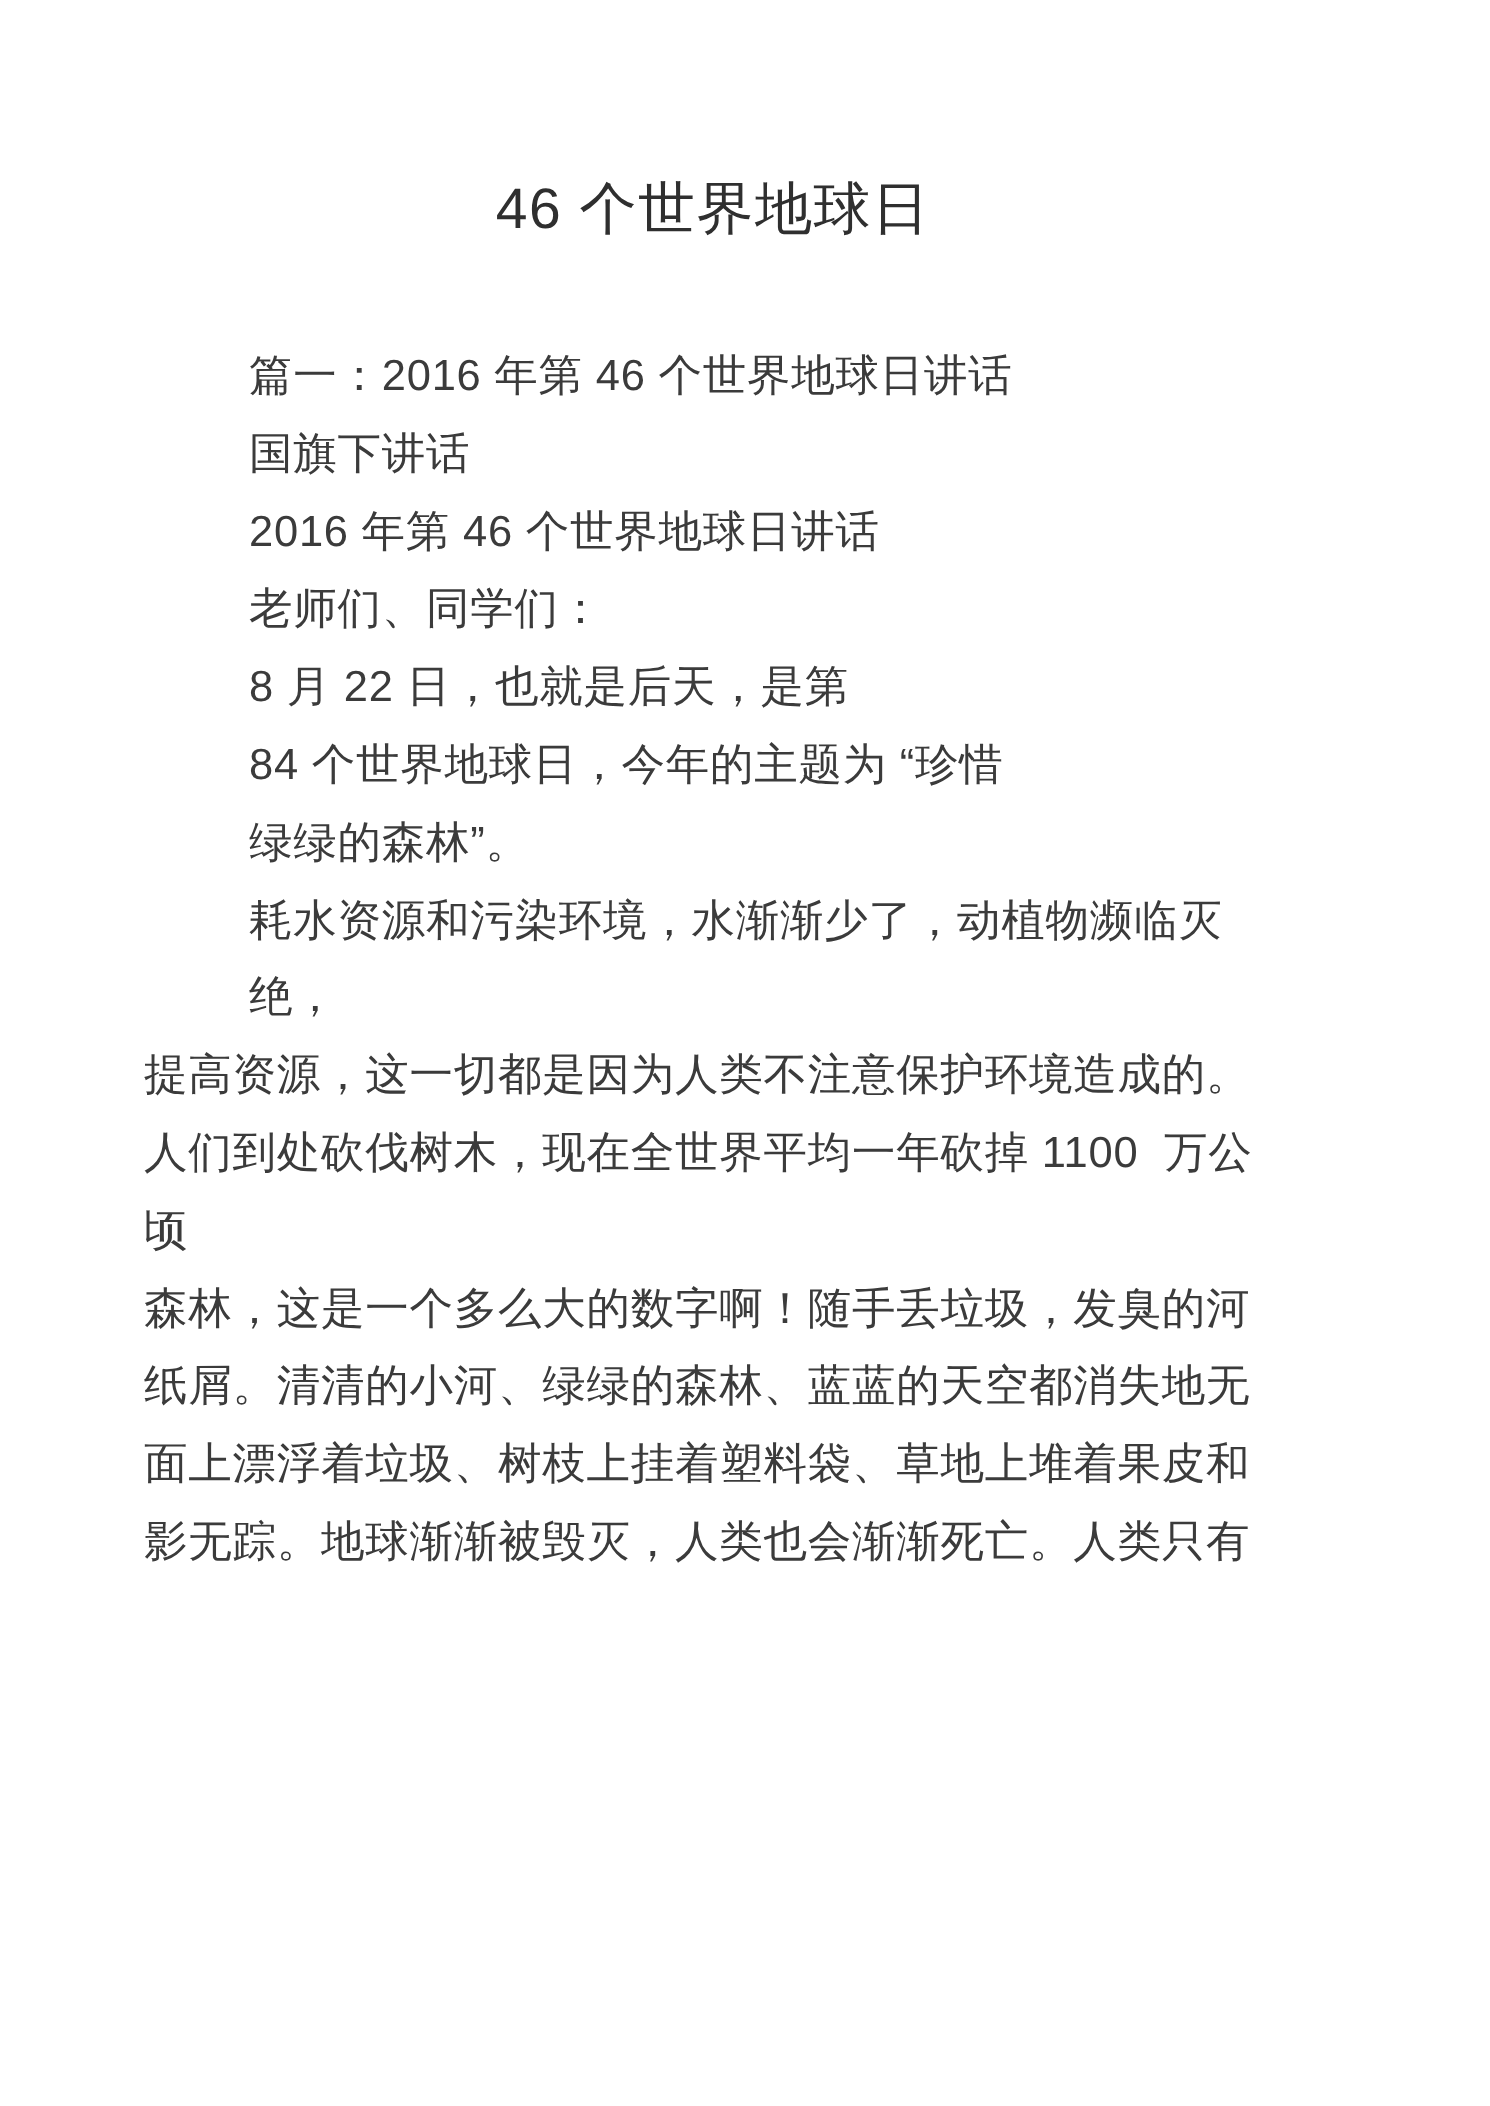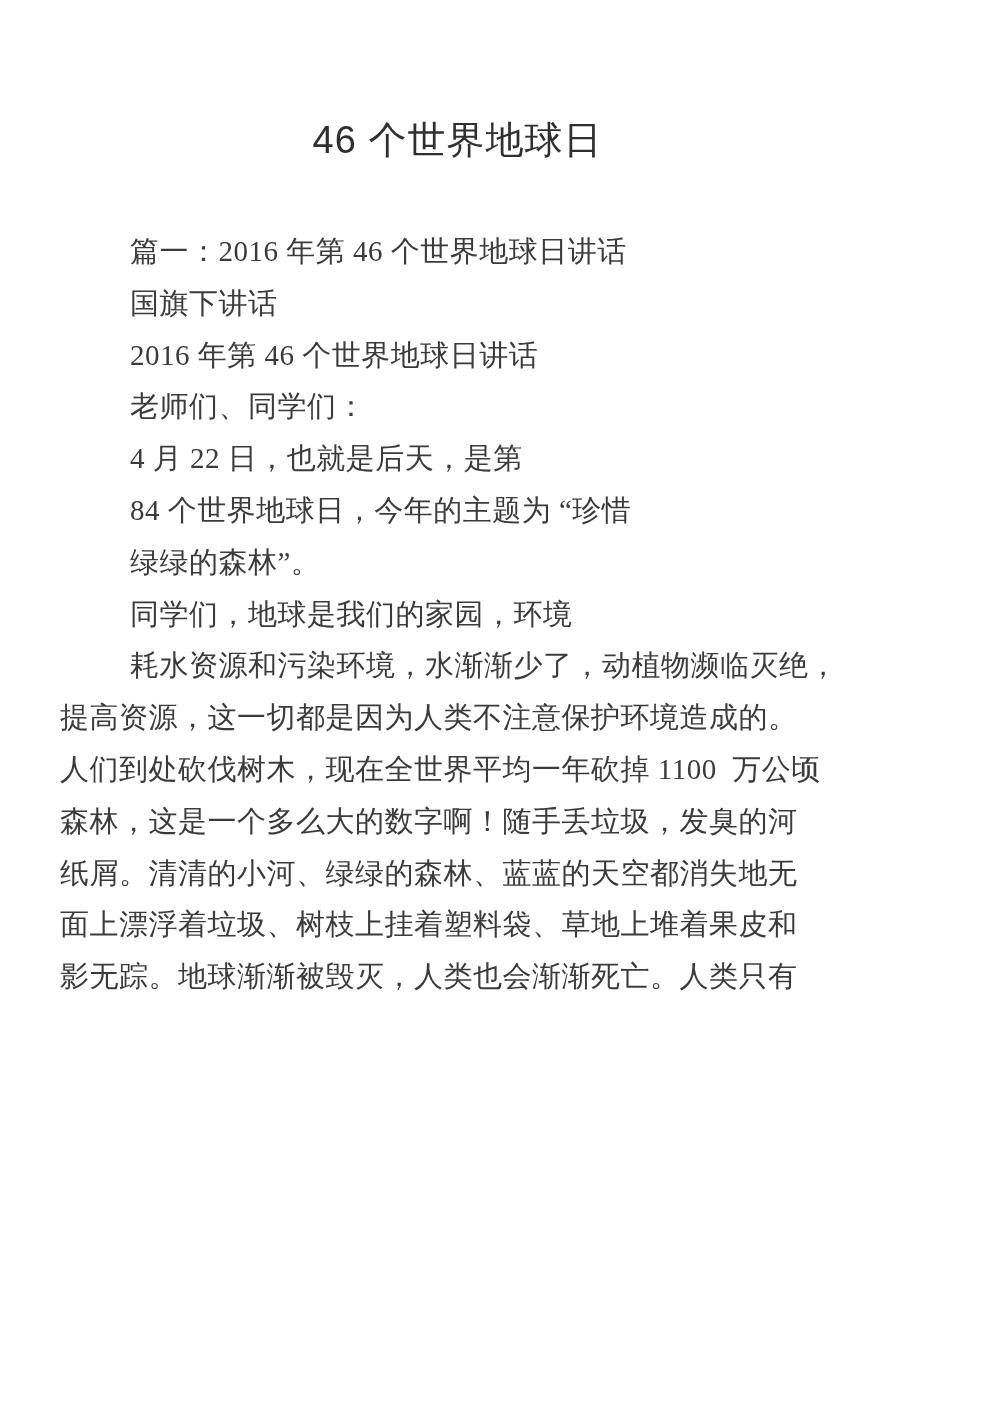--- a/index.html
+++ b/index.html
@@ -12,21 +12,21 @@
     height: 1404px;
     font-family: "Liberation Sans", sans-serif;
     color: #3b3b3b;
     overflow: hidden;
   }
   .page {
     width: 993px;
     height: 1076px;
     background: #ffffff;
     box-sizing: border-box;
-    padding: 0 138px 0 60px;
+    padding: 0 138px 0 96px;
   }
   .doc-title {
     margin: 0;
     padding-top: 112px;
     font-size: 38px;
     font-weight: 400;
     letter-spacing: 1px;
     text-align: center;
     color: #2f2f2f;
     line-height: 56px;
@@ -35,40 +35,38 @@
     margin-top: 58px;
   }
   .doc-body p.line {
     margin: 0;
     font-size: 29px;
     line-height: 51.8px;
     font-weight: 400;
     letter-spacing: 0.5px;
     white-space: pre-wrap;
     color: #3b3b3b;
-    font-family: Liberation Serif, serif;
   }
   .doc-body p.line.indent {
     padding-left: 70px;
   }
 </style>
 </head>
 <body>
 
 <div class="page">
   <h1 class="doc-title">46 个世界地球日</h1>
   <div class="doc-body">
       <p class="line indent">篇一：2016 年第 46 个世界地球日讲话</p>
       <p class="line indent">国旗下讲话</p>
       <p class="line indent">2016 年第 46 个世界地球日讲话</p>
       <p class="line indent">老师们、同学们：</p>
-      <p class="line indent">4 月 22 日，也就是后天，是第</p>
+      <p class="line indent">8 月 22 日，也就是后天，是第</p>
       <p class="line indent">84 个世界地球日，今年的主题为 “珍惜</p>
       <p class="line indent">绿绿的森林”。</p>
-      <p class="line indent">同学们，地球是我们的家园，环境</p>
       <p class="line indent">耗水资源和污染环境，水渐渐少了，动植物濒临灭绝，</p>
       <p class="line">提高资源，这一切都是因为人类不注意保护环境造成的。</p>
       <p class="line">人们到处砍伐树木，现在全世界平均一年砍掉 1100  万公顷</p>
       <p class="line">森林，这是一个多么大的数字啊！随手丢垃圾，发臭的河</p>
       <p class="line">纸屑。清清的小河、绿绿的森林、蓝蓝的天空都消失地无</p>
       <p class="line">面上漂浮着垃圾、树枝上挂着塑料袋、草地上堆着果皮和</p>
       <p class="line">影无踪。地球渐渐被毁灭，人类也会渐渐死亡。人类只有</p>
     </div>
 </div>
 

